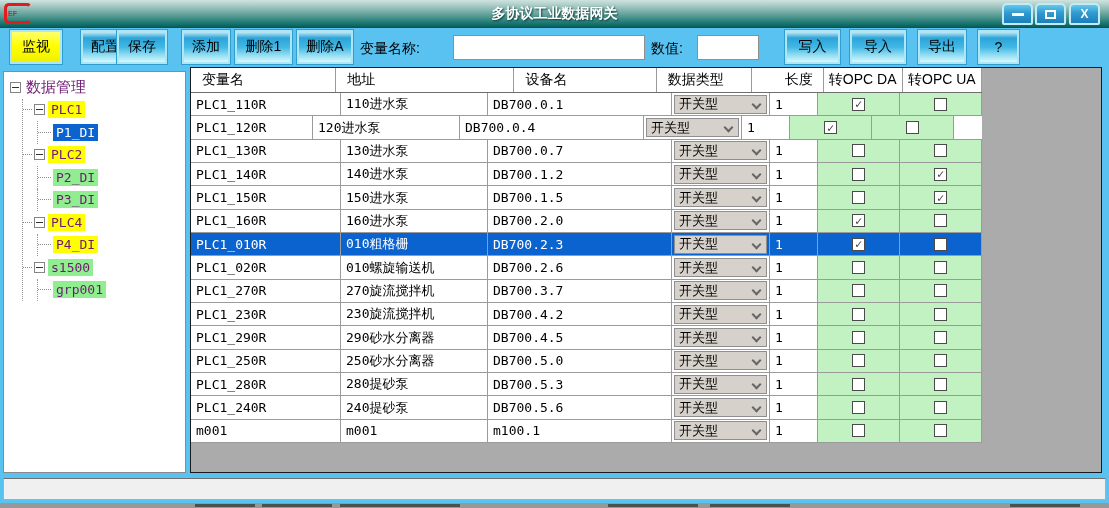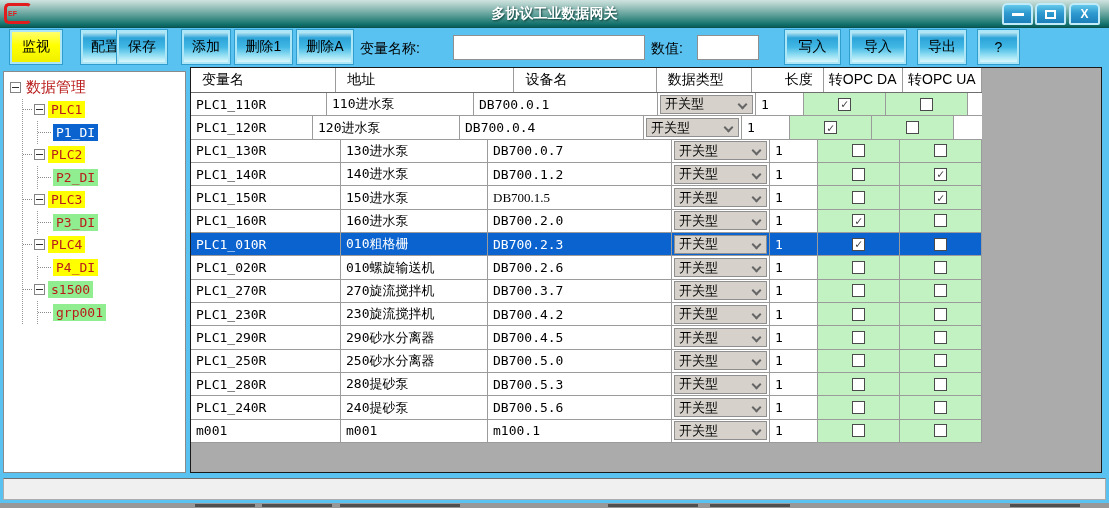--- a/index.html
+++ b/index.html
@@ -47,21 +47,21 @@
   .treepanel { position:absolute; left:3px; top:71px; width:183px; height:402px;
     background:#fff; border:1px solid #8a8a8a; overflow:hidden;
     font-family:"DejaVu Sans Mono",monospace; padding:4px 0 0 6px; }
   .trow { display:flex; align-items:center; height:22.5px; white-space:nowrap; }
   .expander { width:11px; height:11px; min-width:11px; border:1px solid #848484;
     background:#fff; display:flex; align-items:center; justify-content:center;
     cursor:pointer; margin-right:3px; }
   .expander .minus { width:7px; height:1px; background:#333; }
   .stub { display:inline-block; width:9px; height:1px;
     border-top:1px dotted #8a8a8a; margin-right:2px; }
-  .tnode-label { font-size:13px; color:#b91c1c; padding:1px 3px; cursor:pointer; }
+  .tnode-label { font-size:13px; color:#701a75; padding:1px 3px; cursor:pointer; }
   .root-label { font-size:15px; padding:0 2px; }
   .hl-yellow { background:#FFFF00; }
   .hl-green  { background:#90EE90; }
   .hl-selected { background:#0B63D0; color:#fff; }
   .children { margin-left:12px; border-left:1px dotted #999; }
   .children2 { margin-left:14px; border-left:1px dotted #999; }
 
   
   .tablepanel { position:absolute; left:190px; top:67px; width:912px; height:406px;
     background:#ABABAB; border:1px solid #1a1a1a; overflow:hidden;
@@ -166,27 +166,20 @@
             <span class="minus"></span>
           </span>
           <span class="tnode-label hl-yellow">PLC2</span>
         </div>
         <div class="children2">
           <div class="trow">
             <span class="stub" style="width:13px;"></span>
             <span class="tnode-label hl-green">P2_DI</span>
           </div>
         </div>
-        <div class="trow">
-          <span class="stub"></span>
-          <span class="expander">
-            <span class="minus"></span>
-          </span>
-          <span class="tnode-label hl-yellow">PLC3</span>
-        </div>
         <div class="children2">
           <div class="trow">
             <span class="stub" style="width:13px;"></span>
             <span class="tnode-label hl-green">P3_DI</span>
           </div>
         </div>
         <div class="trow">
           <span class="stub"></span>
           <span class="expander">
             <span class="minus"></span>
@@ -220,21 +213,21 @@
         <div class="th" style="width: 150px;">变量名</div>
         <div class="th" style="width: 184px;">地址</div>
         <div class="th" style="width: 147px;">设备名</div>
         <div class="th" style="width: 98px;">数据类型</div>
         <div class="th" style="width: 48px; padding-left: 8px; margin-left: 25px;">长度</div>
         <div class="th center" style="width: 82px;">转OPC DA</div>
         <div class="th center" style="width: 82px;">转OPC UA</div>
       </div>
     <div id="table-body">
         <div class="trowdata">
-          <div class="td" style="width: 136px;">PLC1_110R</div>
+          <div class="td" style="width: 150px;">PLC1_110R</div>
           <div class="td" style="width: 147px;">110进水泵</div>
           <div class="td" style="width: 184px;">DB700.0.1</div>
           <div class="td" style="width: 98px; padding-left: 0px;">
             <div class="dd">
               <span class="ddtext">开关型</span>
               <span class="arrow"></span>
             </div>
           </div>
           <div class="td" style="width: 48px;">1</div>
           <div class="td opc" style="width: 82px;">
@@ -300,21 +293,21 @@
           </div>
           <div class="td opc" style="width: 82px;">
             <span class="cb">
               <span class="check">✓</span>
             </span>
           </div>
         </div>
         <div class="trowdata">
           <div class="td" style="width: 150px;">PLC1_150R</div>
           <div class="td" style="width: 147px;">150进水泵</div>
-          <div class="td" style="width: 184px; font-family: Liberation Serif, serif;">DB700.1.5</div>
+          <div class="td" style="width: 184px;">DB700.1.5</div>
           <div class="td" style="width: 98px; padding-left: 0px;">
             <div class="dd">
               <span class="ddtext">开关型</span>
               <span class="arrow"></span>
             </div>
           </div>
           <div class="td" style="width: 48px;">1</div>
           <div class="td opc" style="width: 82px;">
             <span class="cb"></span>
           </div>

